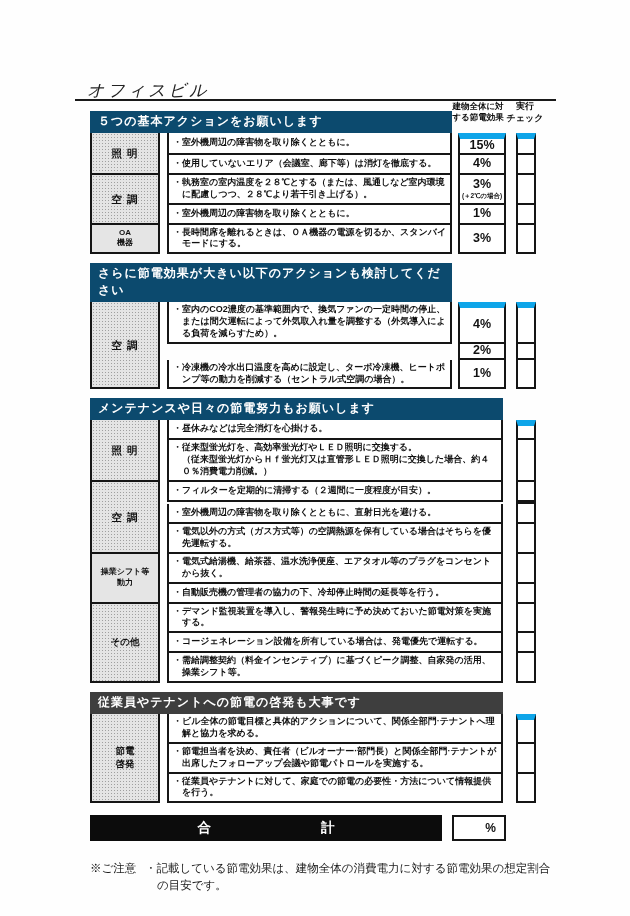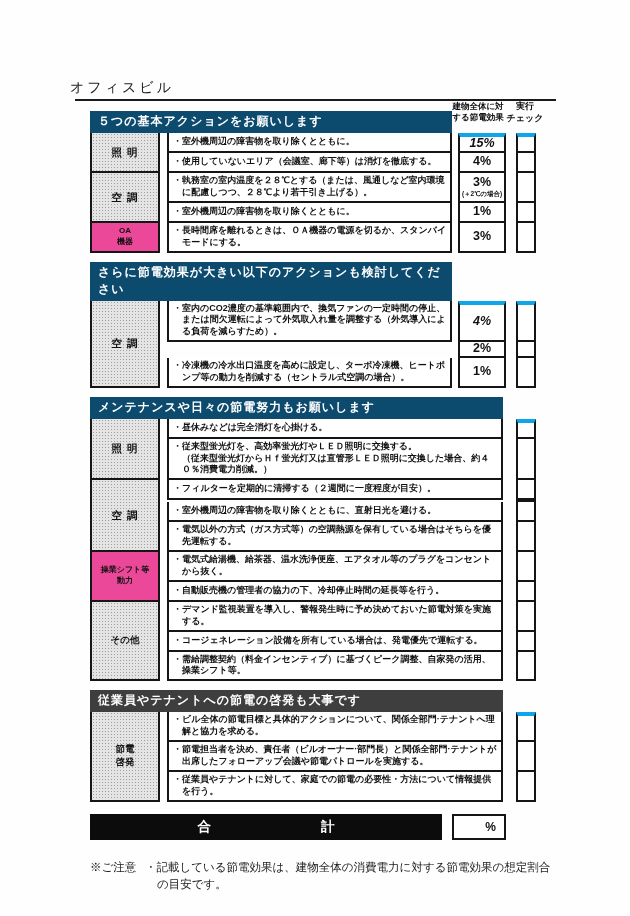--- a/index.html
+++ b/index.html
@@ -1,22 +1,22 @@
 <!DOCTYPE html>
 <html><head>
 <meta charset="utf-8">
 <style>
   html,body { margin:0; padding:0; background:#ffffff; }
   .page {
     position:relative; width:630px; height:916px; background:#fefefe;
     font-family:"Liberation Sans", sans-serif; color:#111; overflow:hidden;
   }
   .title {
-    position:absolute; top:79px; left:70px;
-    font-family:"Liberation Serif", serif; font-size:14px; letter-spacing:3px; color:#222;
+    position:absolute; top:79px; left:87px;
+    font-family:"Liberation Serif", serif; font-size:17px; letter-spacing:3px; color:#222;font-style:italic;
   }
   .rule { position:absolute; top:99px; left:75px; width:481px; border-top:2px solid #1a1a1a; }
 
   .colhead { position:absolute; font-weight:bold; text-align:center; white-space:pre-line; line-height:1.3; color:#111; }
   .colhead.effect { top:101px; left:446px; width:64px; font-size:8.5px; }
   .colhead.check  { top:101px; left:505px; width:40px; font-size:9px; }
 
   .tables { position:absolute; top:111px; left:90px; width:446px; }
 
   .sec { display:grid; grid-template-columns:70px 7px 1fr 6px 48px 10px 20px; margin-bottom:9px; }
@@ -25,21 +25,21 @@
   .sec-head {
     grid-column:1/4; grid-row:1; background:#0c4a6e; color:#ffffff;
     font-weight:bold; font-size:12px; letter-spacing:1px; padding:2px 4px 3px 8px;
   }
   .sec-head.gray { background:#3e3e3e; }
 
   .cat {
     grid-column:1; border:2px solid #151515; border-top:none;
     display:flex; align-items:center; justify-content:center; text-align:center;
     font-weight:bold; font-size:10.5px; letter-spacing:1px; white-space:pre-line; line-height:1.35;
-    background:#ec4899;
+    background:#e5e5e5;
   }
   .cat.dots {
     background-color:#e4e4e4;
     background-image:radial-gradient(#9f9f9f 0.8px, rgba(0,0,0,0) 0.9px);
     background-size:3px 3px;
   }
   .cat.small { font-size:8px; letter-spacing:0; }
   .cat.mid   { font-size:9.5px; letter-spacing:0; }
 
   .act {
@@ -51,21 +51,21 @@
 
   .fx {
     grid-column:5; border:2px solid #151515; border-top:none;
     display:flex; flex-direction:column; align-items:center; justify-content:center;
     font-weight:bold; font-size:12.5px; background:#ffffff; line-height:1.1;
   }
   .fx .fxnote { font-size:6.5px; line-height:1.1; margin-top:0px; }
 
   .chk { grid-column:7; border:2px solid #151515; border-top:none; background:#ffffff; min-width:16px; }
   .sec.nofx .chk { grid-column:5; }
-  .bt { border-top:4px solid #0ea5e9;font-style:italic; }
+  .bt { border-top:6px solid #0ea5e9; }
 
   .total { display:flex; margin-top:12px; }
   .total-bar {
     width:352px; height:26px; background:#0c0c0c; color:#fff; box-sizing:border-box;
     display:flex; align-items:center; justify-content:center; gap:110px;
     font-weight:bold; font-size:13.5px;
   }
   .total-box {
     width:54px; height:26px; box-sizing:border-box; border:2px solid #151515; margin-left:10px;
     display:flex; align-items:center; justify-content:flex-end; padding-right:8px;

